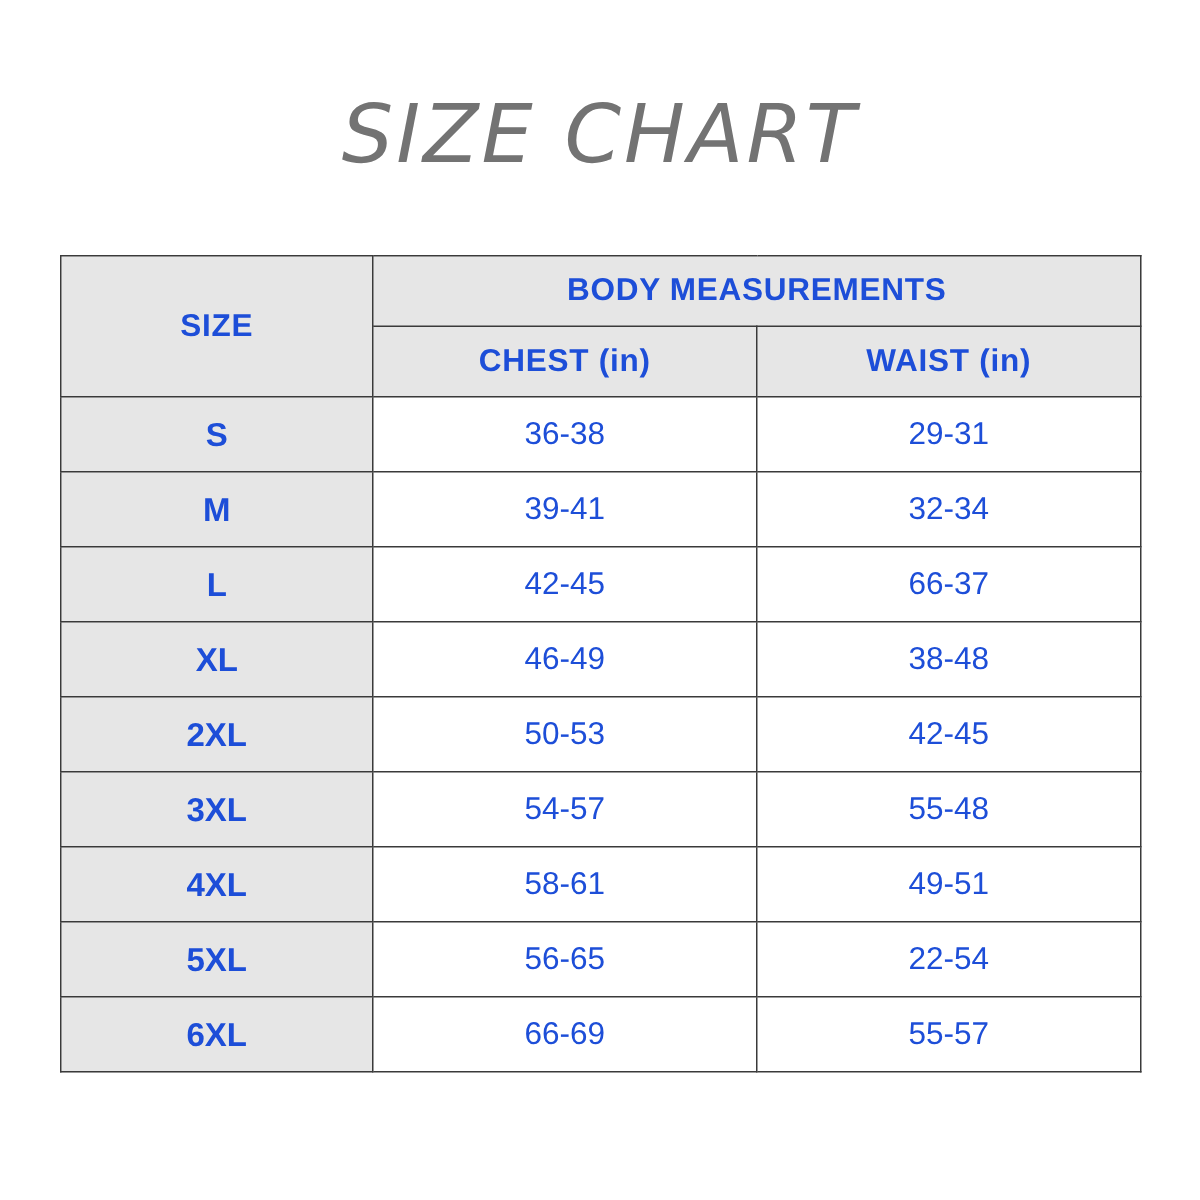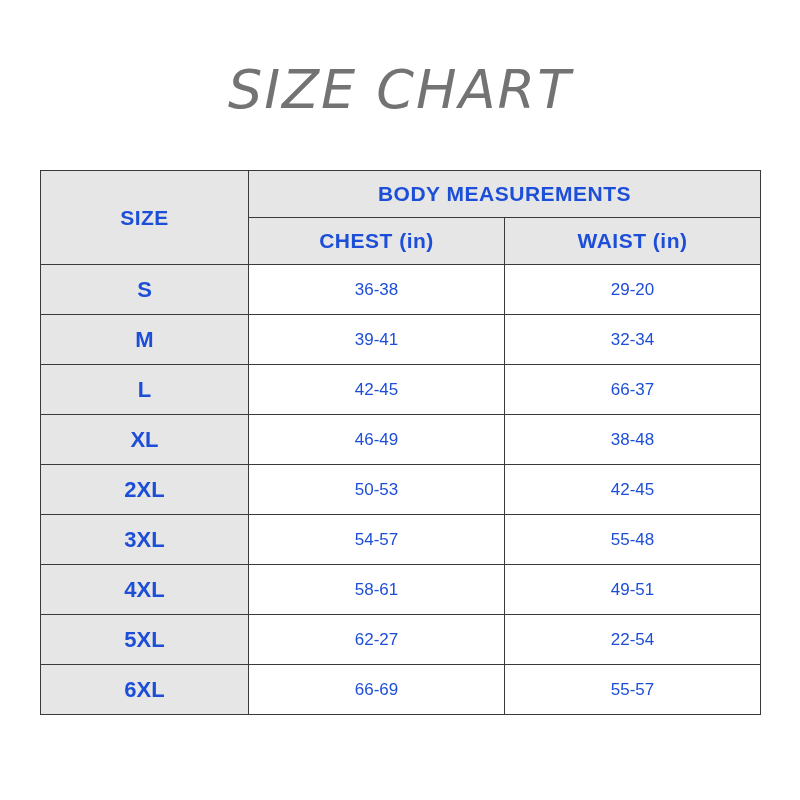--- a/index.html
+++ b/index.html
@@ -76,21 +76,21 @@
   .h-size {
     font-size: 22px;
   }
   tr.data-row td {
     height: 49px;
   }
   tr.data-row td.cell-shade {
     font-size: 22px;
   }
   tr.data-row td.cell-plain {
-    font-size: 17px;
+    font-size: 21px;
     margin-left: 38px;
   }
 </style>
 </head>
 <body>
 
 <div class="page">
 
   <h1 class="title">SIZE CHART</h1>
 
@@ -108,21 +108,21 @@
         </tr>
         <tr>
           <th class="hdr-shade h-sub">CHEST (in)</th>
           <th class="hdr-shade h-sub">WAIST (in)</th>
         </tr>
       </thead>
       <tbody>
         <tr class="data-row">
           <td class="cell-shade">S</td>
           <td class="cell-plain">36-38</td>
-          <td class="cell-plain">29-20</td>
+          <td class="cell-plain">29-31</td>
         </tr>
         <tr class="data-row">
           <td class="cell-shade">M</td>
           <td class="cell-plain">39-41</td>
           <td class="cell-plain">32-34</td>
         </tr>
         <tr class="data-row">
           <td class="cell-shade">L</td>
           <td class="cell-plain">42-45</td>
           <td class="cell-plain">66-37</td>
@@ -142,21 +142,21 @@
           <td class="cell-plain">54-57</td>
           <td class="cell-plain">55-48</td>
         </tr>
         <tr class="data-row">
           <td class="cell-shade">4XL</td>
           <td class="cell-plain">58-61</td>
           <td class="cell-plain">49-51</td>
         </tr>
         <tr class="data-row">
           <td class="cell-shade">5XL</td>
-          <td class="cell-plain">62-27</td>
+          <td class="cell-plain">56-65</td>
           <td class="cell-plain">22-54</td>
         </tr>
         <tr class="data-row">
           <td class="cell-shade">6XL</td>
           <td class="cell-plain">66-69</td>
           <td class="cell-plain">55-57</td>
         </tr>
       </tbody>
     </table>
   </div>

